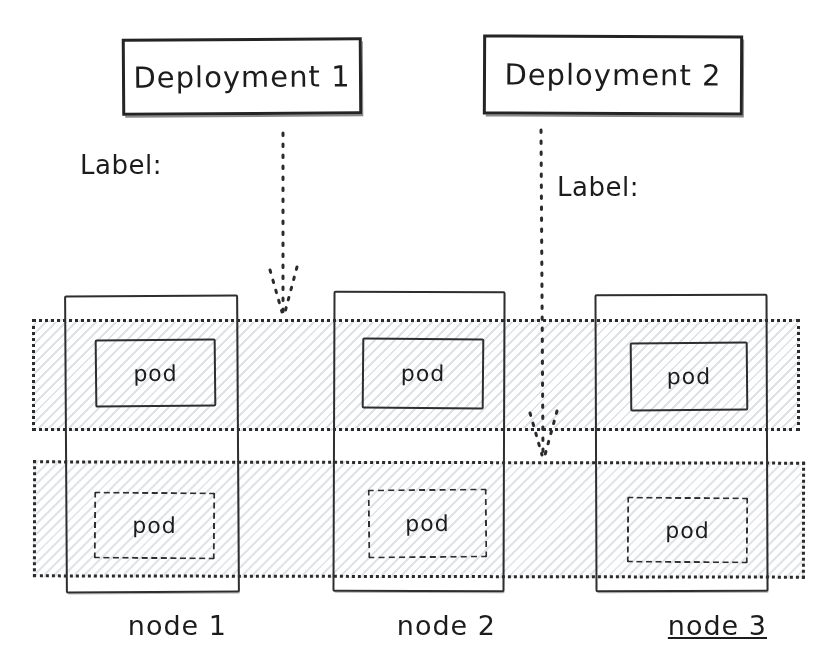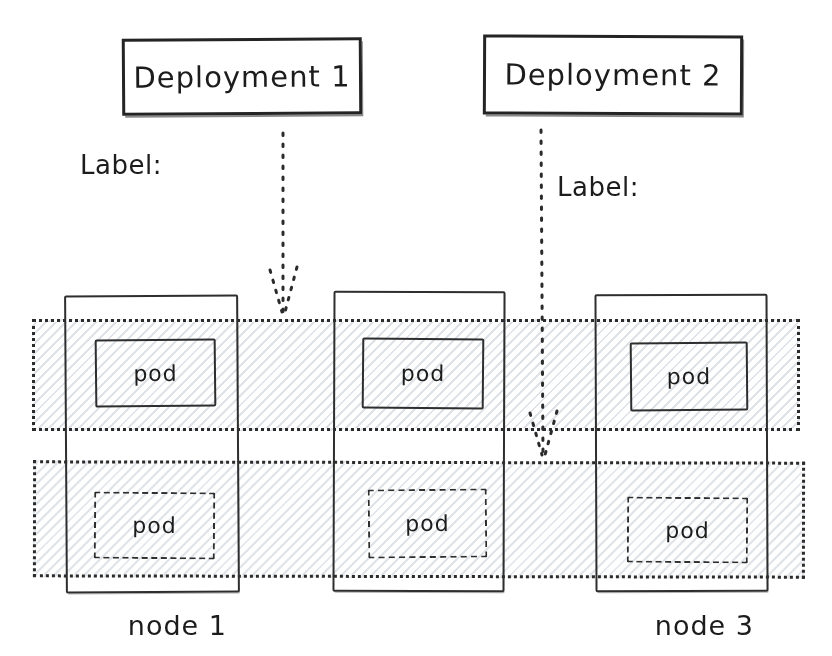--- a/index.html
+++ b/index.html
@@ -52,21 +52,21 @@
   .label-block{position:absolute;font-size:26px;line-height:46px;letter-spacing:0.5px;}
   .lbl1{left:80px;top:142px;}
   .lbl2{left:557px;top:164px;}
   
   .node-label{
     position:absolute;top:610px;width:150px;text-align:right;
     font-size:27px;letter-spacing:1px;
   }
   .nl1{left:77px;}
   .nl2{left:346px;}
-  .nl3{left:604px;}
+  .nl3{left:617px;text-decoration:underline;}
   
   .arrows{position:absolute;left:0;top:0;width:832px;height:656px;pointer-events:none;}
 </style>
 </head>
 <body>
 
 <div class="canvas">
 
   <div class="band band1"></div>
   <div class="band band2"></div>
@@ -115,15 +115,16 @@
       <line x1="297" y1="267" x2="285" y2="312" stroke-dasharray="2.5 8"></line>
     </g>
     <g>
       <line x1="541" y1="130" x2="543" y2="455" stroke-dasharray="2.5 8.5"></line>
       <line x1="530" y1="413" x2="542" y2="455" stroke-dasharray="2.5 8"></line>
       <line x1="557" y1="411" x2="545" y2="455" stroke-dasharray="2.5 8"></line>
     </g>
   </svg>
 
   <div class="node-label nl1">node 1</div>
+  <div class="node-label nl2">node 2</div>
   <div class="node-label nl3">node 3</div>
 
 </div>
 
 </body></html>

